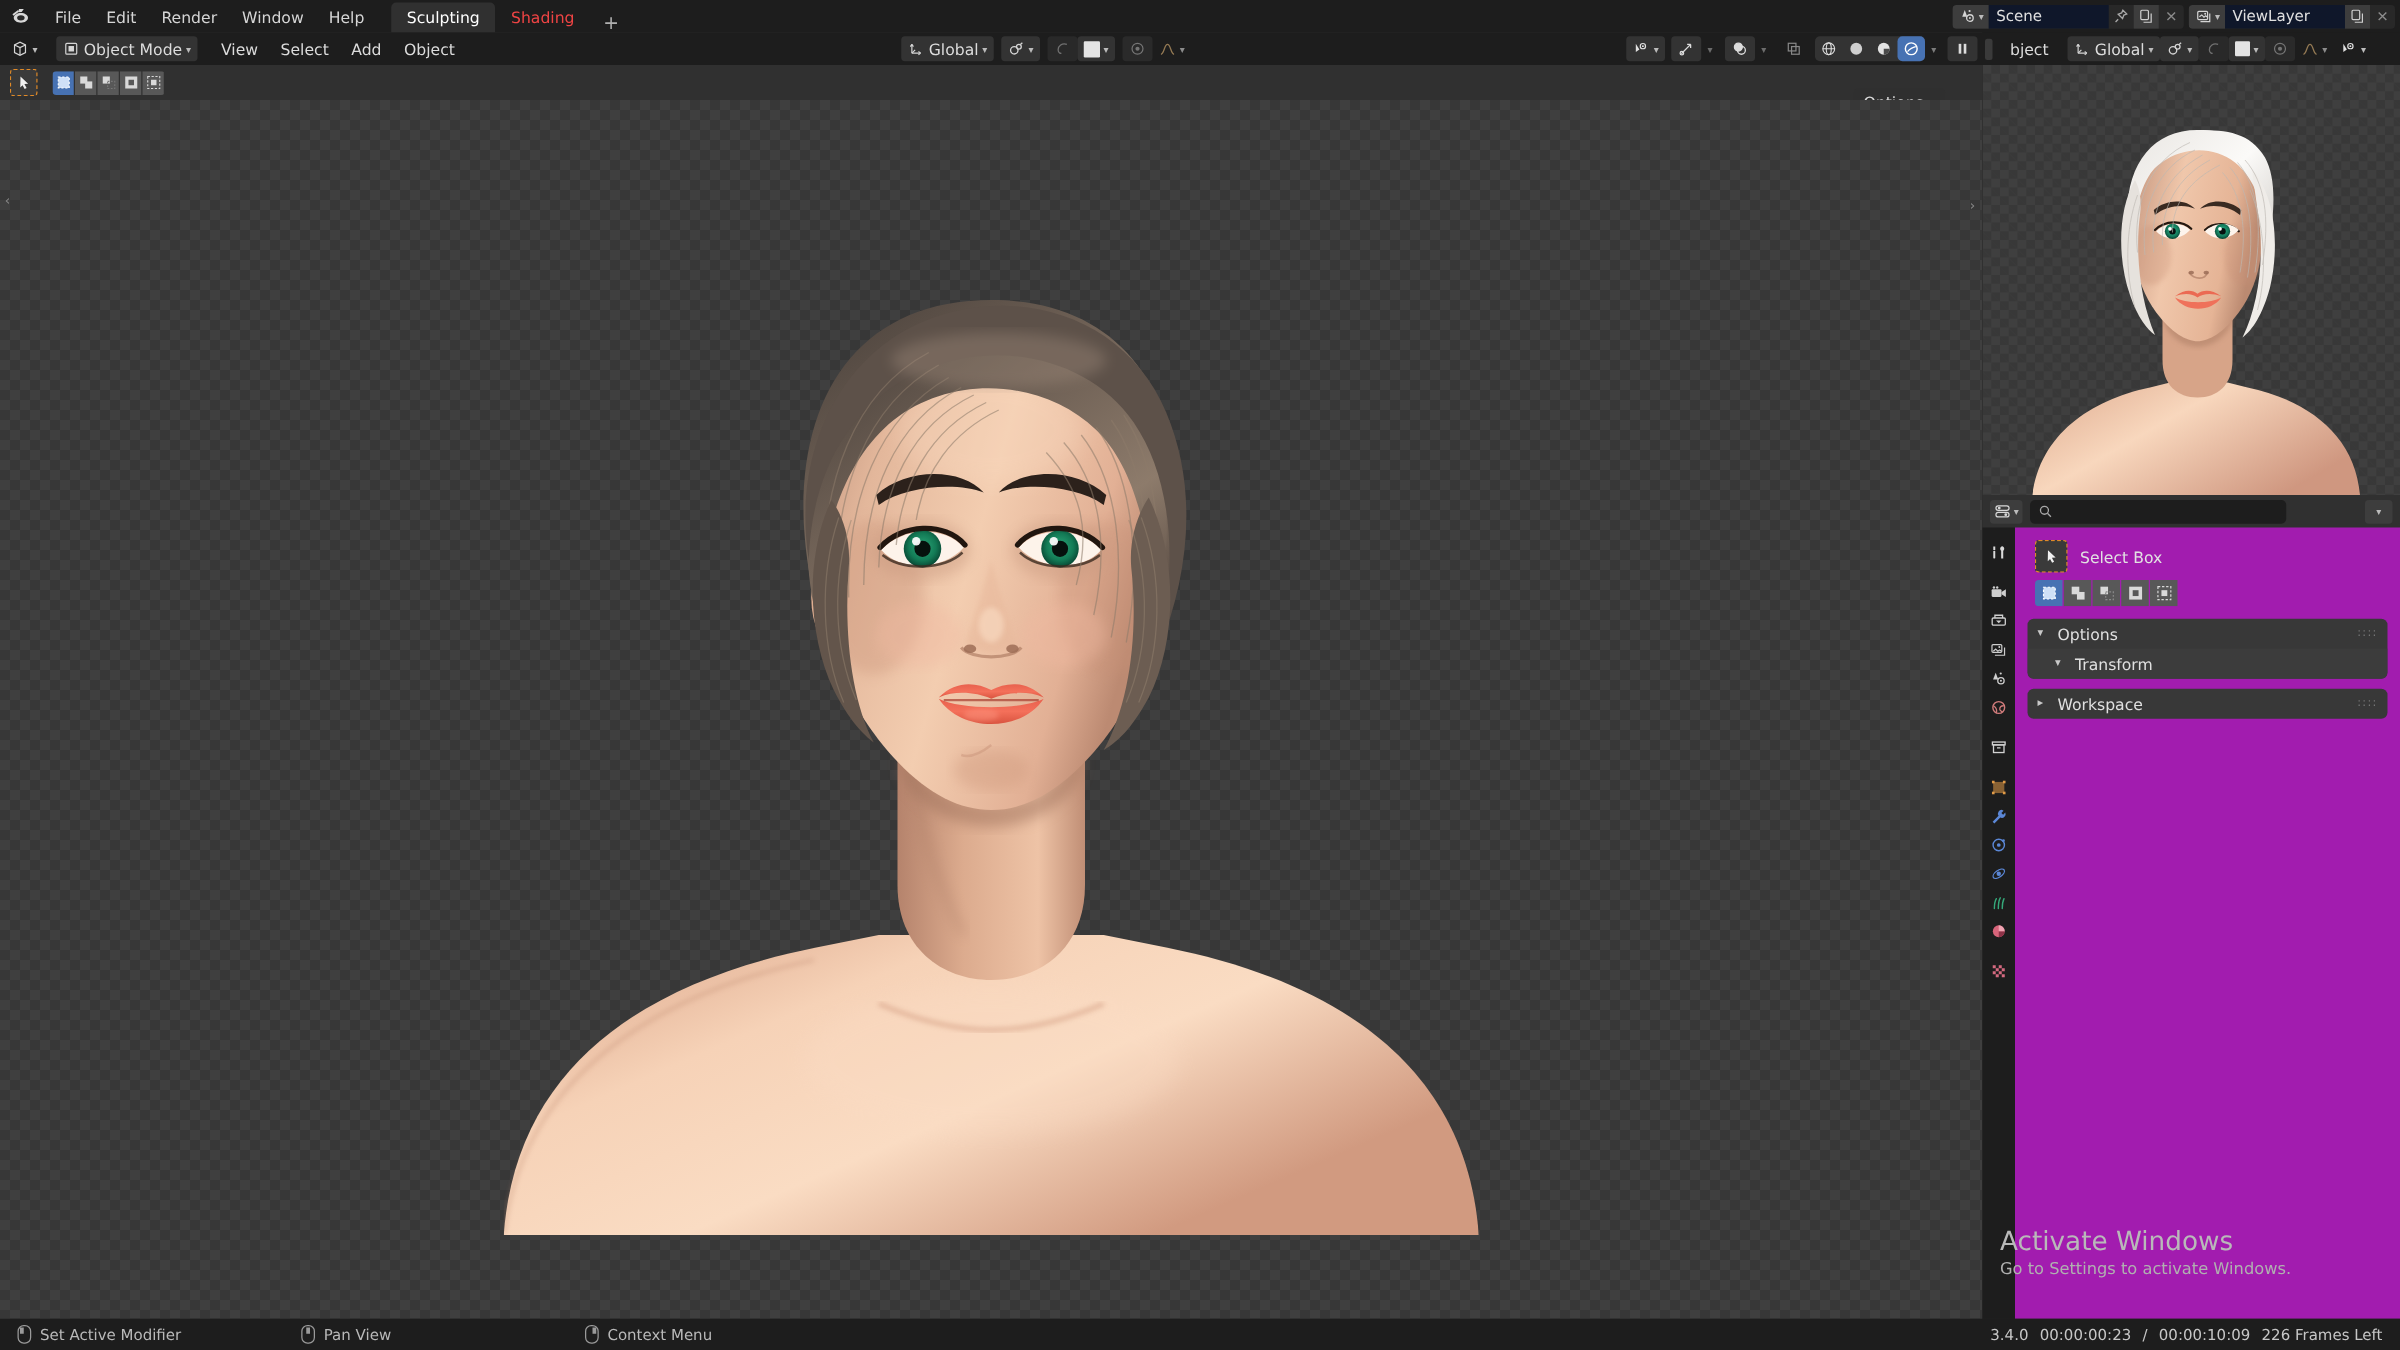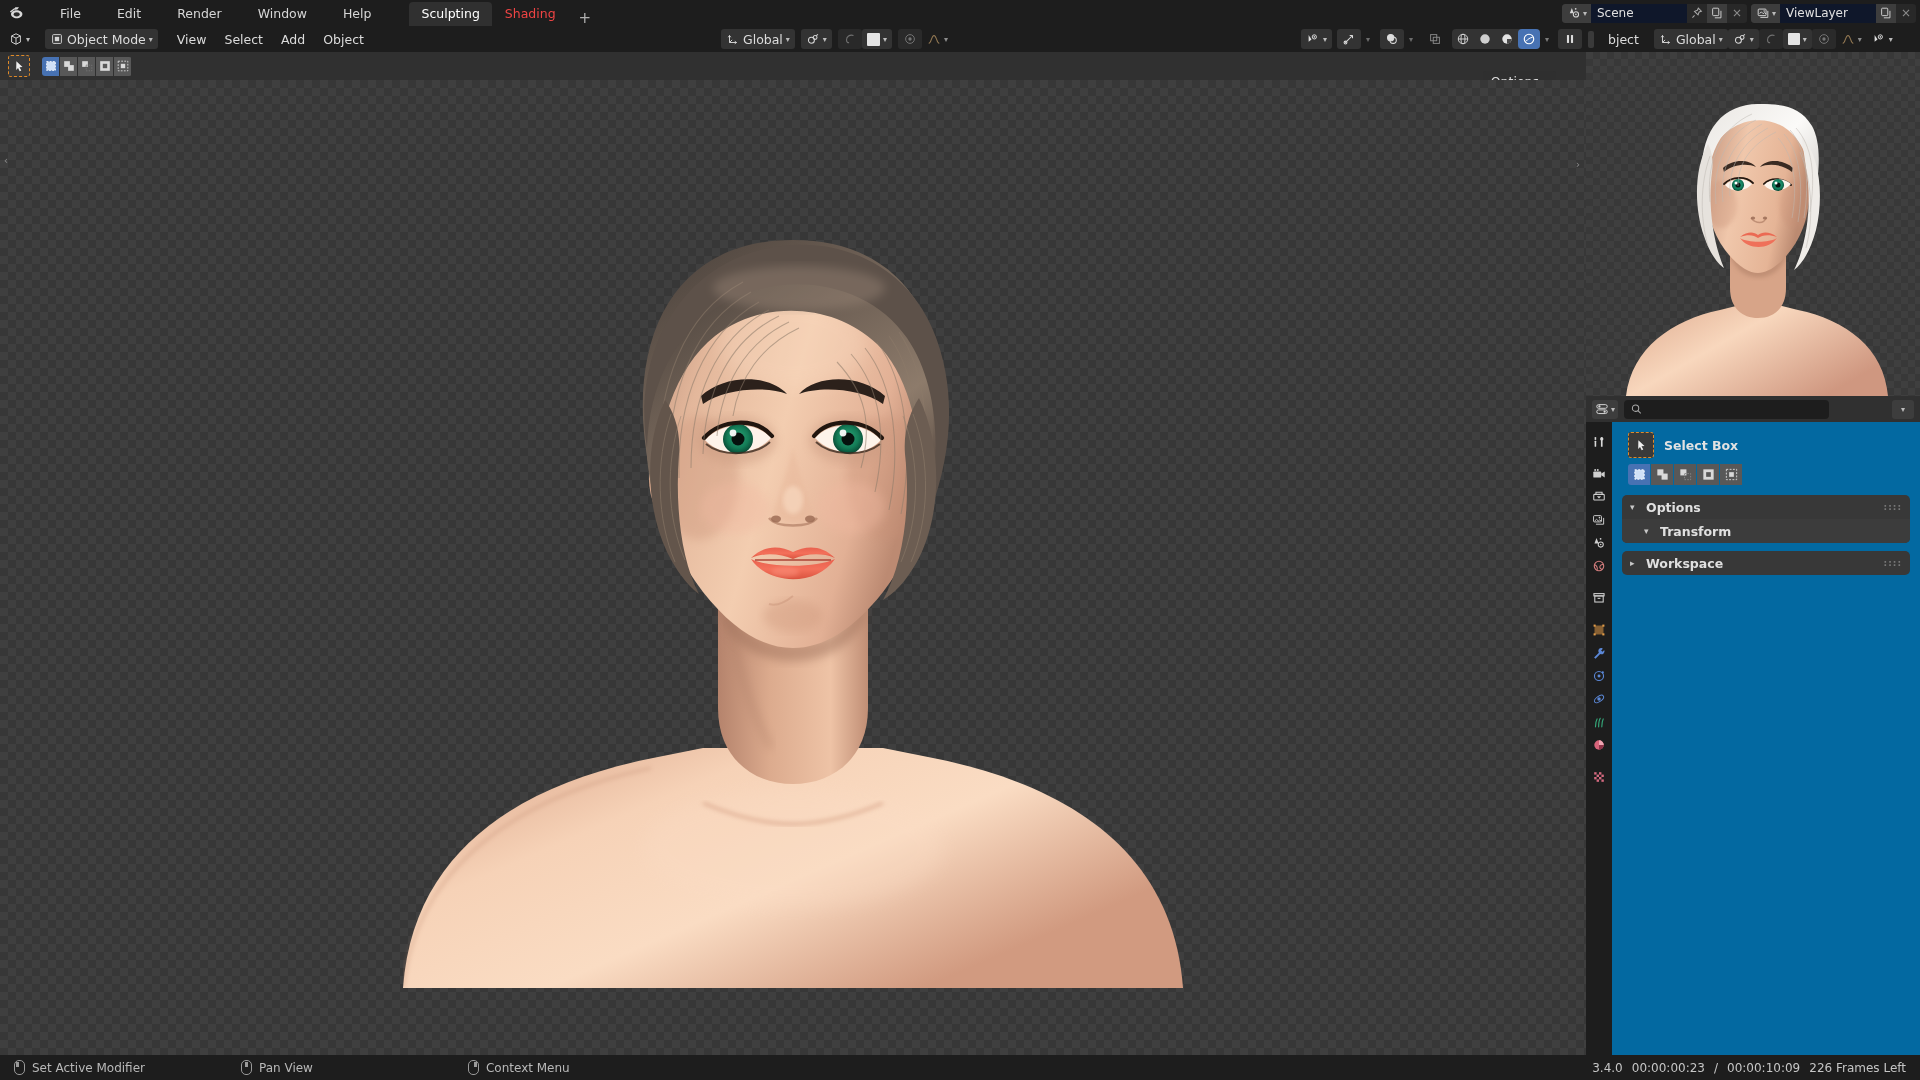--- a/index.html
+++ b/index.html
@@ -8,21 +8,21 @@
     background: #1d1d1d;
     font-family: "DejaVu Sans", "Liberation Sans", sans-serif;
     overflow: hidden;
     color: #e5e5e5;
   }
   .app { position: relative; width: 1920px; height: 1080px; }
 
   
   .topbar {
     position: absolute; left: 0; top: 0; width: 1920px; height: 26px;
-    background: #1d1d1d; display: flex; align-items: center; gap: 16px;
+    background: #1d1d1d; display: flex; align-items: center; gap: 0;
   }
   .blender-logo { width: 34px; display: flex; justify-content: center; align-items: center; }
   .blender-logo svg { width: 18px; height: 18px; }
   .menu-item {
     font-size: 12.5px; color: #d6d6d6; padding: 3px 10px; border-radius: 3px;
     line-height: 15px; white-space: nowrap;
   }
   .ws-tabs { display: flex; align-items: flex-end; height: 26px; margin-left: 12px; gap: 1px; }
   .ws-tab {
     font-size: 12.5px; padding: 4px 12px 5px; color: #ef4444;
@@ -147,21 +147,21 @@
   }
   .filter-btn { width: 22px; height: 19px; background: #3d3d3d; border-radius: 3px; display: flex; align-items: center; justify-content: center; margin-left: auto; }
 
   .tabcol {
     position: absolute; left: 0; top: 26px; width: 26px; bottom: 0; background: #1d1d1d;
     display: flex; flex-direction: column; align-items: center; padding-top: 8px; gap: 0px;
   }
   .tabcol .tb { width: 26px; height: 23px; display: flex; align-items: center; justify-content: center; }
   .tabcol .gap { height: 9px; }
 
-  .propsbody { position: absolute; left: 26px; top: 26px; right: 0; bottom: 0; background: #0369a1; padding: 6px 10px 0 10px; font-weight: bold; }
+  .propsbody { position: absolute; left: 26px; top: 26px; right: 0; bottom: 0; background: #a21caf; padding: 6px 10px 0 10px; }
 
   .tool-head { display: flex; align-items: center; gap: 10px; margin: 4px 0 6px 6px; }
   .tool-head .tbox { width: 26px; height: 26px; border: 1.5px dashed #e08a28; border-radius: 3px; display: flex; align-items: center; justify-content: center; background: #3a3a3a; }
   .tool-head .tlabel { font-size: 12.5px; color: #e2e2e2; }
 
   .selmode2 { display: flex; margin: 0 0 10px 6px; border-radius: 3px; overflow: hidden; }
   .selmode2 > div { width: 22px; height: 21px; background: #585858; display: flex; align-items: center; justify-content: center; margin-right: 1px; }
   .selmode2 > div:first-child { background: #4772b3; }
 
   .panel { background: #383838; border-radius: 5px; margin-bottom: 8px; overflow: hidden; }
@@ -1003,20 +1003,24 @@
         <div class="panel">
           <div class="panel-row">
             <span class="tri">▸</span>
             <span>Workspace</span>
             <span class="dots">::::</span>
           </div>
         </div>
       </div>
     </div>
 
+    <div class="watermark" style="left:14px; top:954px;">
+      <div class="wm1">Activate Windows</div>
+      <div class="wm2">Go to Settings to activate Windows.</div>
+    </div>
   </div>
 
   <div class="statusbar">
     <div class="sb-item" style="margin-left:14px">
       <span class="sb-mouse l">
           <i></i>
         </span>
       <span>Set Active Modifier</span>
     </div>
     <div class="sb-item" style="margin-left:96px">

